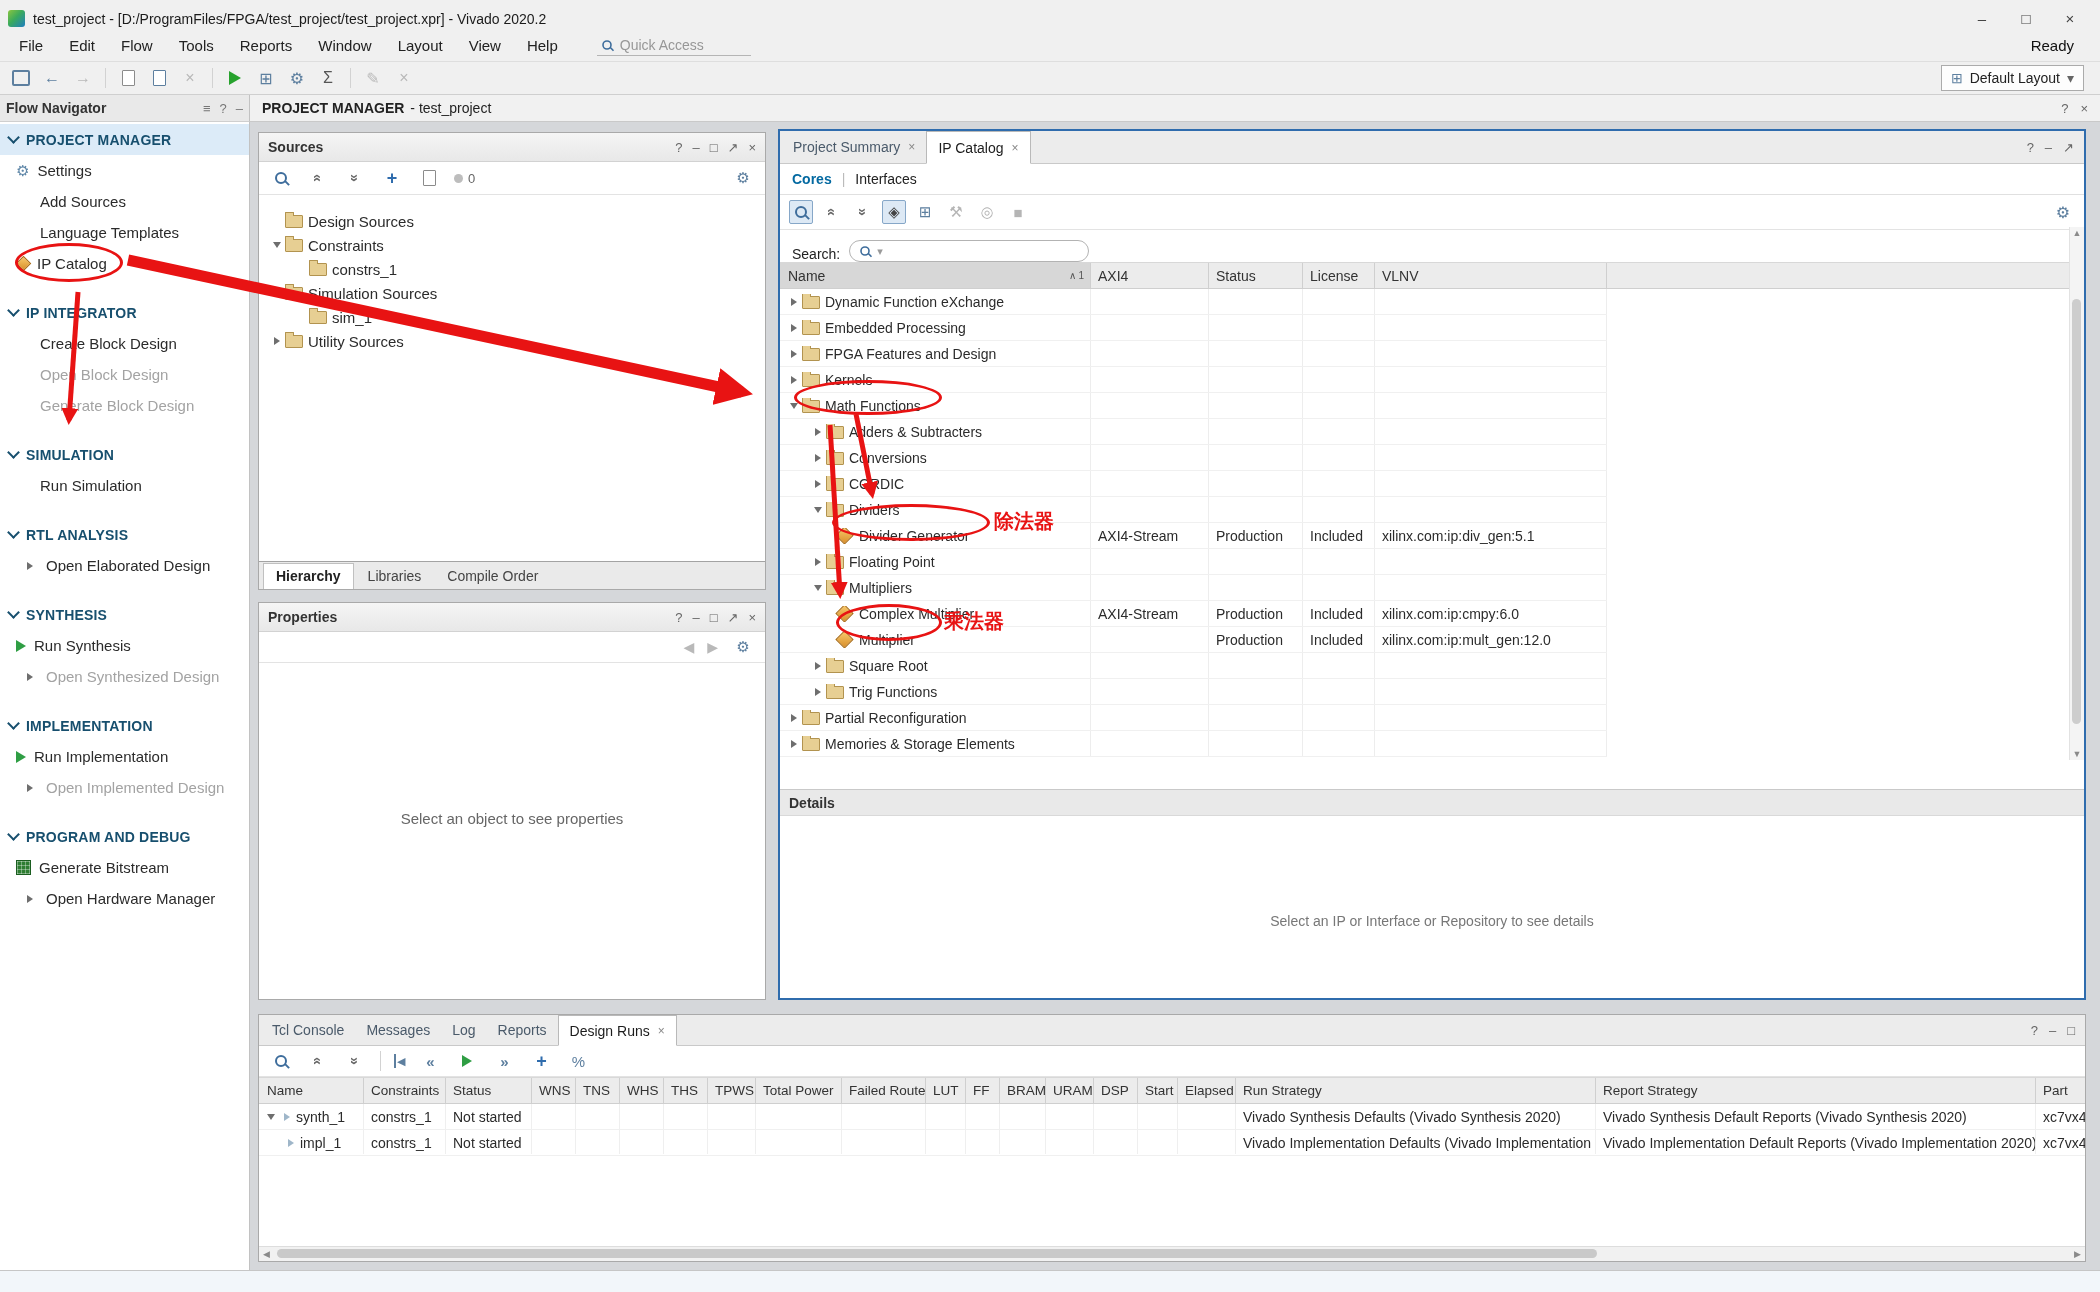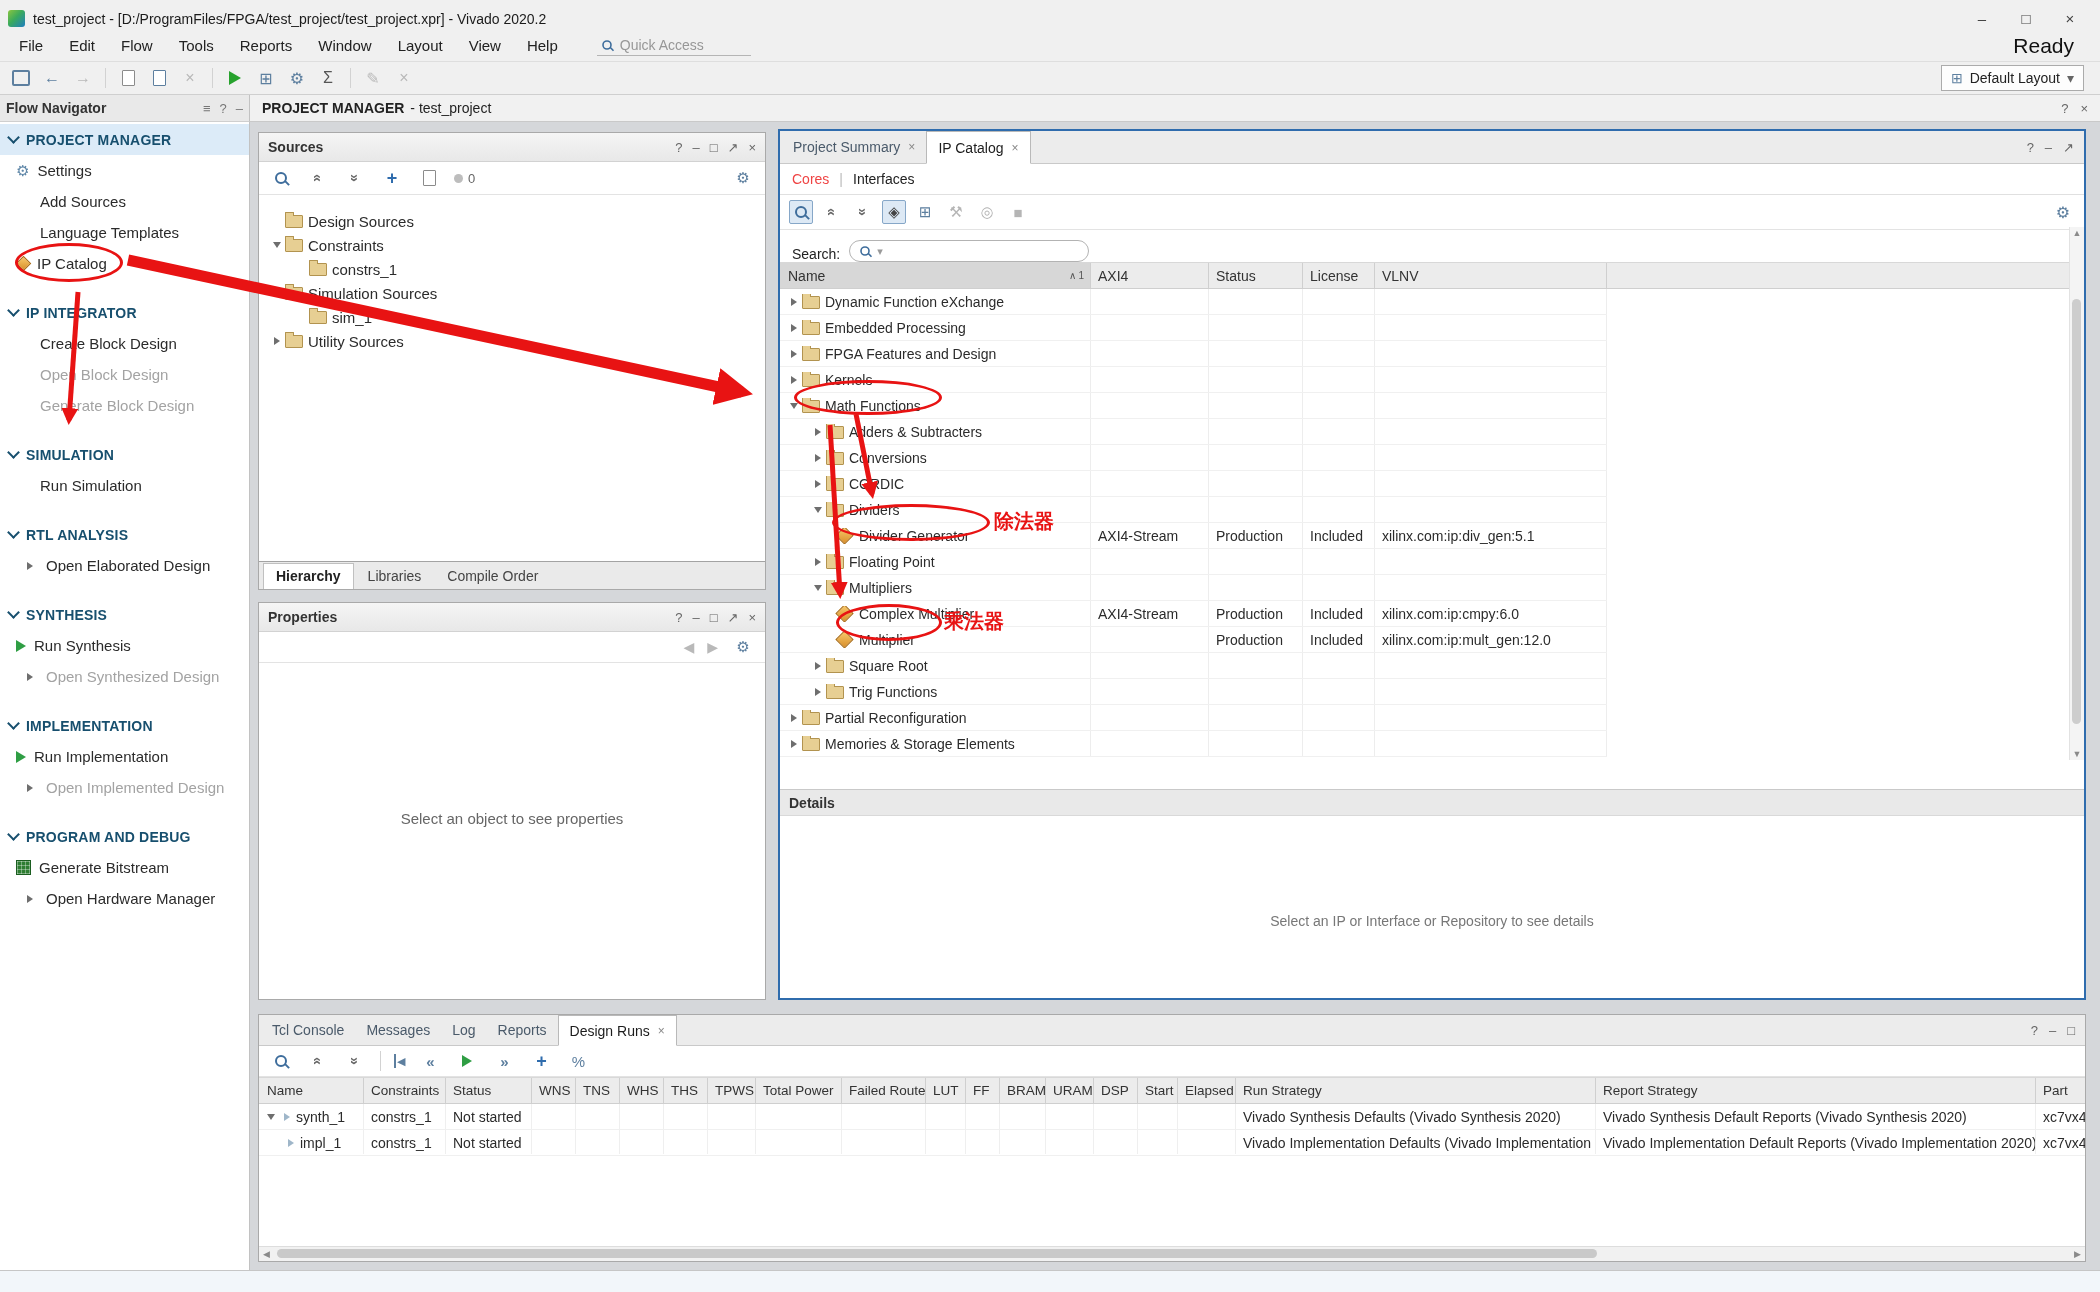--- a/index.html
+++ b/index.html
@@ -8,21 +8,21 @@
 
   
   .titlebar{position:absolute;left:0;top:0;width:2100px;height:38px;background:#f0f0f0;border-bottom:1px solid #e0e0e0;display:flex;align-items:center;padding:0 8px;box-sizing:border-box}
   .vlogo{width:17px;height:17px;border-radius:3px;background:linear-gradient(135deg,#8bc53f 0%,#3aaa5c 45%,#1f7ec2 100%);margin-right:8px;flex:none}
   .wtitle{font-size:14px;color:#1b1b1b}
   .winbtns{margin-left:auto;display:flex}
   .winbtn{width:44px;height:30px;display:flex;align-items:center;justify-content:center;font-size:15px;color:#444}
   .menubar{position:absolute;left:0;top:30px;width:2100px;height:32px;background:#f0f0f0;border-bottom:1px solid #dedede;display:flex;align-items:center;padding-left:6px;box-sizing:border-box}
   .menuitem{padding:0 13px;font-size:15px;color:#222;height:100%;display:flex;align-items:center}
   .qa{margin-left:26px;width:150px;height:20px;border-bottom:1px solid #b5b5b5;display:flex;align-items:center;gap:7px;color:#979797;font-size:14px;padding-left:4px}
-  .ready{margin-left:auto;padding-right:26px;font-size:21px;color:#111}
+  .ready{margin-left:auto;padding-right:26px;font-size:15px;color:#111}
   .toolbar{position:absolute;left:0;top:62px;width:2100px;height:33px;background:#f0f0f0;border-bottom:1px solid #cfcfcf;display:flex;align-items:center;gap:13px;padding-left:12px;box-sizing:border-box}
   .tbi{font-size:16px;color:#5d7f9f;display:flex;align-items:center;justify-content:center;min-width:18px}
   .tbi.dim{color:#b9b9b9}
   .tbi.dark{color:#555}
   .tsep{width:1px;height:20px;background:#d2d2d2}
   .ic-save{width:14px;height:12px;border:2px solid #5d7f9f;border-radius:2px}
   .ic-doc{width:11px;height:14px;border:1.5px solid #8b8b8b;background:#fff;border-radius:1px}
   .tri-play{width:0;height:0;border-left:12px solid #27a22d;border-top:7px solid transparent;border-bottom:7px solid transparent}
   .layoutbox{margin-left:auto;margin-right:16px;height:24px;border:1px solid #ababab;background:#fdfdfd;display:flex;align-items:center;gap:7px;padding:0 9px;font-size:14px;color:#222}
 
@@ -82,21 +82,21 @@
   .nav-ar{color:#b9b9b9;font-size:14px}
 
   
   .ipcat{border:2px solid #2f6cad}
   .tabbar{height:32px;display:flex;align-items:stretch;background:#ececec;border-bottom:1px solid #c9c9c9;padding-left:2px}
   .tab{display:flex;align-items:center;gap:8px;padding:4px 11px;font-size:14px;color:#4a5a6a}
   .tab.active{background:#fff;color:#1c1c1c;border:1px solid #b9b9b9;border-bottom:1px solid #fff;margin-bottom:-1px}
   .tab .x{color:#888;font-size:12px}
   .tab-ic{margin-left:auto;display:flex;gap:11px;color:#666;font-size:13px;align-items:center;padding-right:10px}
   .subtabs{height:30px;display:flex;align-items:center;gap:10px;padding-left:12px;border-bottom:1px solid #e0e0e0;font-size:14px}
-  .subtabs .cores{font-weight:normal;color:#ef4444}
+  .subtabs .cores{font-weight:bold;color:#0369a1}
   .subtabs .sep{color:#bbb}
   .ip-toolbar{height:34px;display:flex;align-items:center;gap:7px;padding:0 9px;border-bottom:1px solid #e3e3e3}
   .tbtn{width:24px;height:24px;display:flex;align-items:center;justify-content:center;color:#5d7f9f;font-size:15px}
   .tbtn.pressed{border:1px solid #86a7c8;background:#dde9f5;border-radius:2px;box-sizing:border-box}
   .tbtn.dim{color:#b5b5b5}
   .searchrow{height:32px;display:flex;align-items:flex-end;gap:9px;padding-left:12px;font-size:14px}
   .searchbox{width:240px;height:22px;border:1px solid #b3b3b3;border-radius:11px;display:flex;align-items:center;gap:6px;padding-left:9px;box-sizing:border-box;color:#999}
   .iphead{height:25px;display:flex;background:#ececec;border-top:1px solid #d8d8d8;border-bottom:1px solid #cfcfcf;font-size:14px;color:#333;
           background-image:linear-gradient(#cfcfcf,#cfcfcf),linear-gradient(#cfcfcf,#cfcfcf),linear-gradient(#cfcfcf,#cfcfcf),linear-gradient(#cfcfcf,#cfcfcf),linear-gradient(#cfcfcf,#cfcfcf);
           background-repeat:no-repeat;background-size:1px 100%;background-position:310px 0,428px 0,522px 0,594px 0,826px 0}

